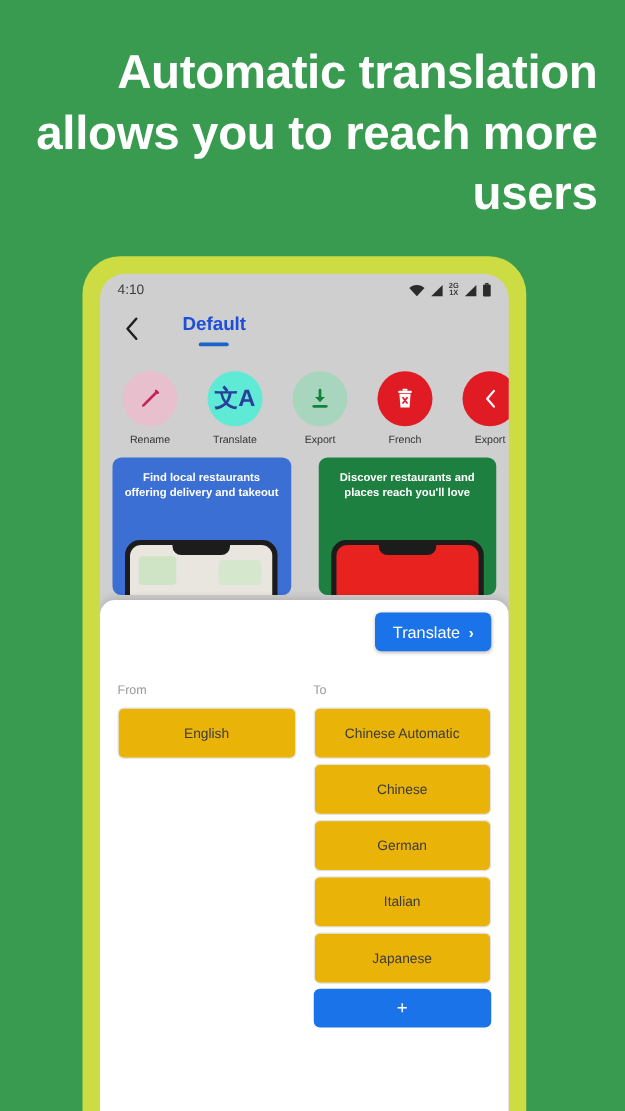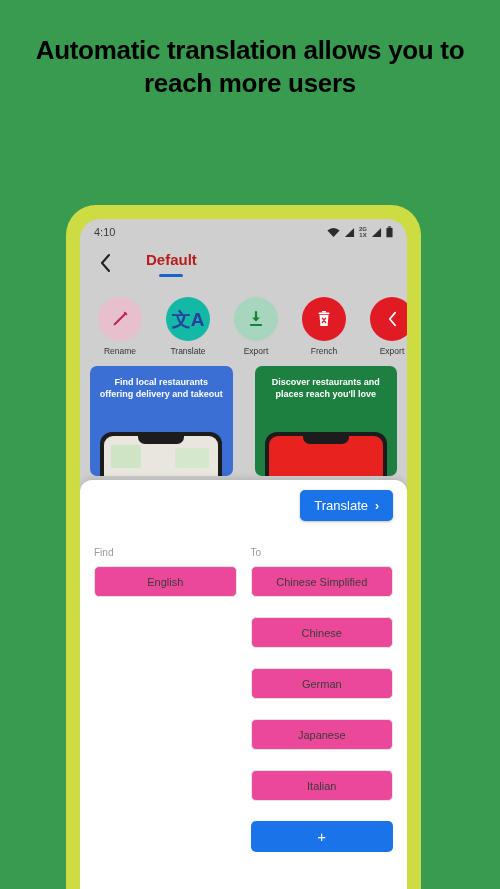--- a/index.html
+++ b/index.html
@@ -8,23 +8,23 @@
     background:#389b4f;
     font-family:"Liberation Sans", sans-serif;
     overflow:hidden;
     position:relative;
   }
 
   
   .headline {
     position:absolute;
     top:34px; left:0; right:0;
-    text-align:center;
-    color:#000000;
-    font-size:26px;
+    text-align:right;
+    color:#ffffff;
+    font-size:38px;
     font-weight:bold;
     line-height:1.28;
     letter-spacing:-0.3px;
     padding:0 22px;
   }
 
   
   .phone {
     position:absolute;
     left:66px; top:205px;
@@ -62,21 +62,21 @@
     display:flex;
     align-items:flex-start;
     padding:6px 14px 0 14px;
   }
   .back-btn {
     width:22px; height:24px;
     display:flex; align-items:center; justify-content:center;
     color:#202020;
   }
   .tabwrap { margin-left:30px; display:flex; flex-direction:column; align-items:center; }
-  .tab-label { color:#b91c1c; font-size:15px; font-weight:bold; }
+  .tab-label { color:#1d4ed8; font-size:15px; font-weight:bold; }
   .tab-underline { width:24px; height:3px; background:#1a63c8; border-radius:2px; margin-top:6px; }
 
   
   .actions {
     display:flex;
     padding:6px 0 0 18px;
     gap:24px;
   }
   .action { width:44px; flex:0 0 auto; text-align:center; }
   .action-circle {
@@ -143,25 +143,25 @@
     box-shadow:0 1px 3px rgba(0,0,0,0.25);
   }
   .translate-btn .chev { font-size:12px; font-weight:bold; }
 
   .columns { display:flex; gap:14px; margin-top:26px; }
   .col { flex:1; }
   .col-label { font-size:10px; color:#9a9a9a; margin-bottom:8px; }
   .lang-item {
     border:1px solid #e4e4e4;
     border-radius:5px;
-    height:31px;
+    height:41px;
     display:flex; align-items:center; justify-content:center;
     font-size:11px; color:#3b3b3b;
-    margin-bottom:20px;
-    background:#ec4899;
+    margin-bottom:4px;
+    background:#eab308;
   }
   .add-btn {
     background:#1a73e8; color:#fff;
     border-radius:5px;
     height:31px;
     display:flex; align-items:center; justify-content:center;
     font-size:15px;
     margin-bottom:8px;
   }
 </style>
@@ -213,21 +213,21 @@
         <div class="action-circle" style="background:#e8bfcd">
           <svg width="20" height="20" viewBox="0 0 20 20">
             <path d="M3.5 16.5 L5.5 16 L16 5.5 L14.5 4 L4 14.5 Z" fill="#c2245a"></path>
             <path d="M14.8 3.7 L16.3 5.2" stroke="#c2245a" stroke-width="2" stroke-linecap="round"></path>
           </svg>
         </div>
         <div class="action-label">Rename</div>
       </div>
 
       <div class="action">
-        <div class="action-circle" style="background:#14b8a6">
+        <div class="action-circle" style="background:#5eead4">
           <span class="glyph-translate">文A</span>
         </div>
         <div class="action-label">Translate</div>
       </div>
 
       <div class="action">
         <div class="action-circle" style="background:#a8d5bd">
           <svg width="18" height="18" viewBox="0 0 18 18">
             <path d="M9 2 L9 10" stroke="#14823f" stroke-width="2.2" stroke-linecap="round"></path>
             <path d="M5 7.5 L9 11.5 L13 7.5 Z" fill="#14823f"></path>
@@ -290,31 +290,31 @@
       <div class="sheet-top">
         <div class="translate-btn">
           <span>Translate</span>
           <span class="chev">›</span>
         </div>
       </div>
 
       <div class="columns">
 
         <div class="col">
-          <div class="col-label">Find</div>
+          <div class="col-label">From</div>
           <div class="lang-item">English</div>
         </div>
 
         <div class="col">
           <div class="col-label">To</div>
-          <div class="lang-item">Chinese Simplified</div>
+          <div class="lang-item">Chinese Automatic</div>
           <div class="lang-item">Chinese</div>
           <div class="lang-item">German</div>
+          <div class="lang-item">Italian</div>
           <div class="lang-item">Japanese</div>
-          <div class="lang-item">Italian</div>
           <div class="add-btn">+</div>
         </div>
 
       </div>
     </div>
 
   </div>
 </div>
 
 </body></html>

